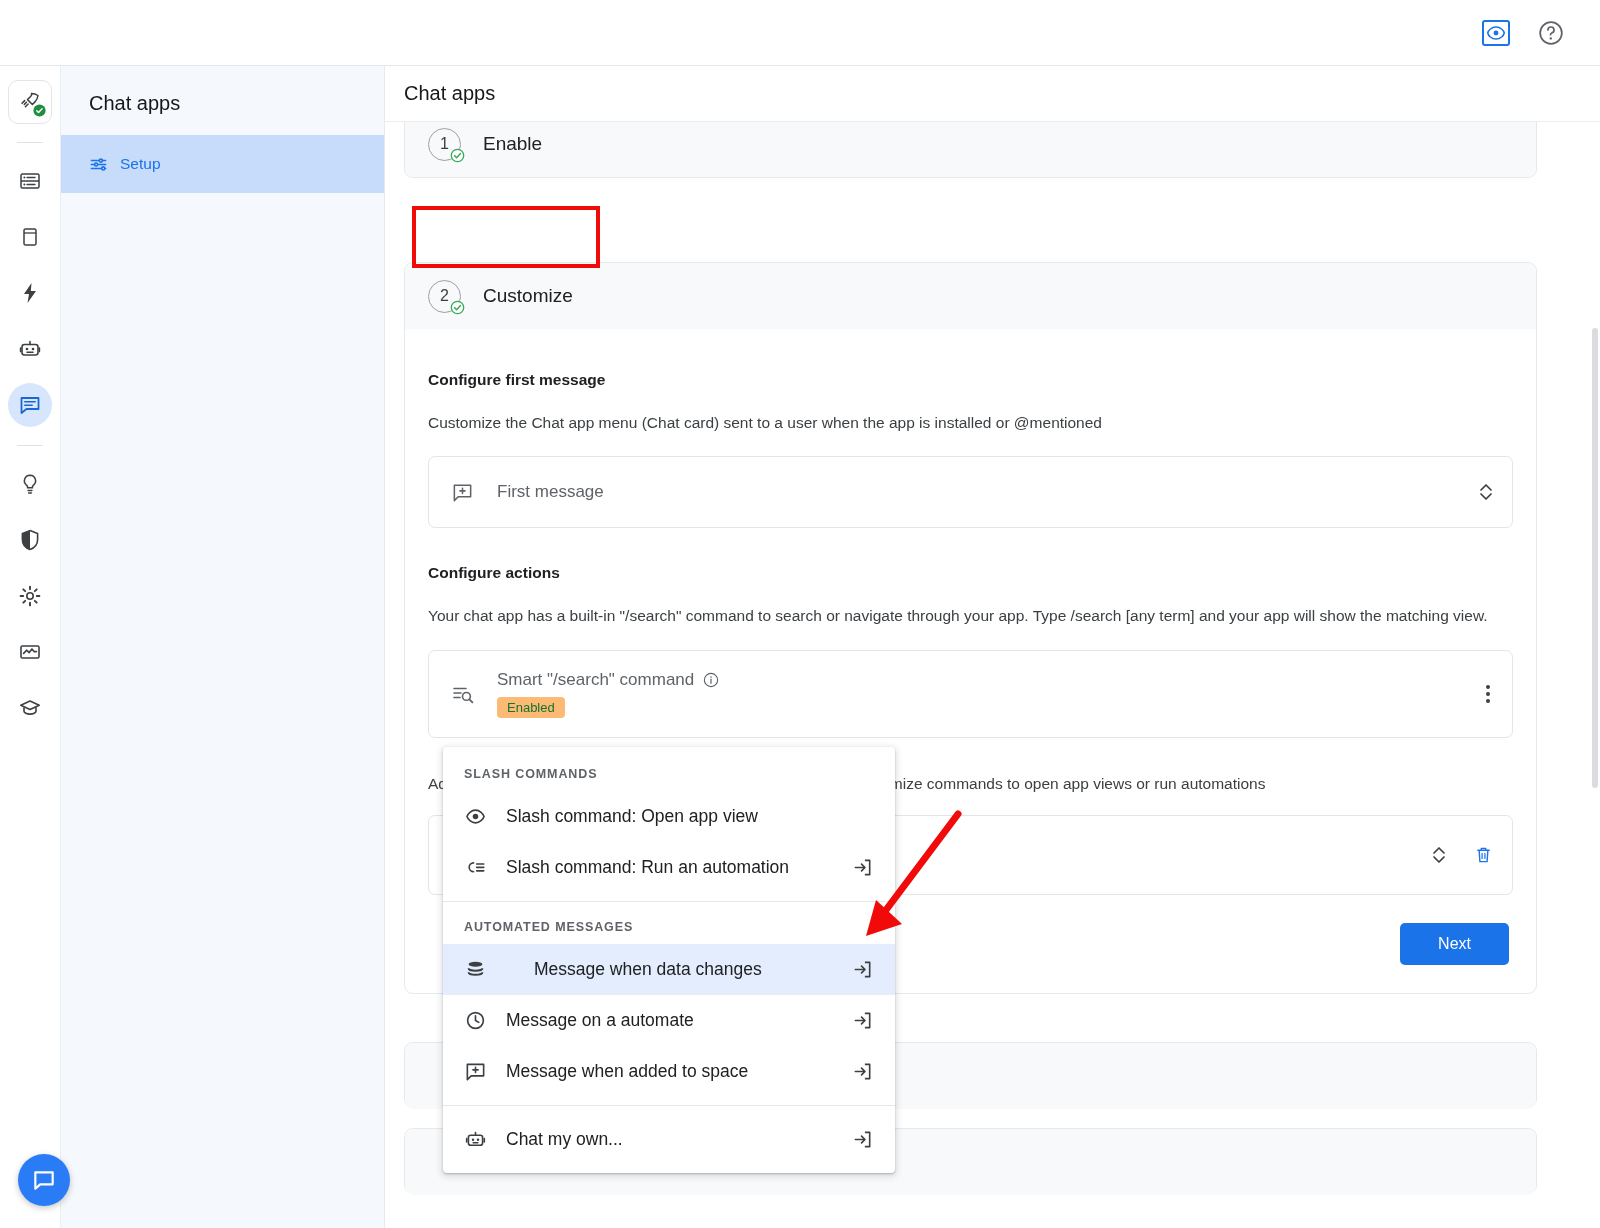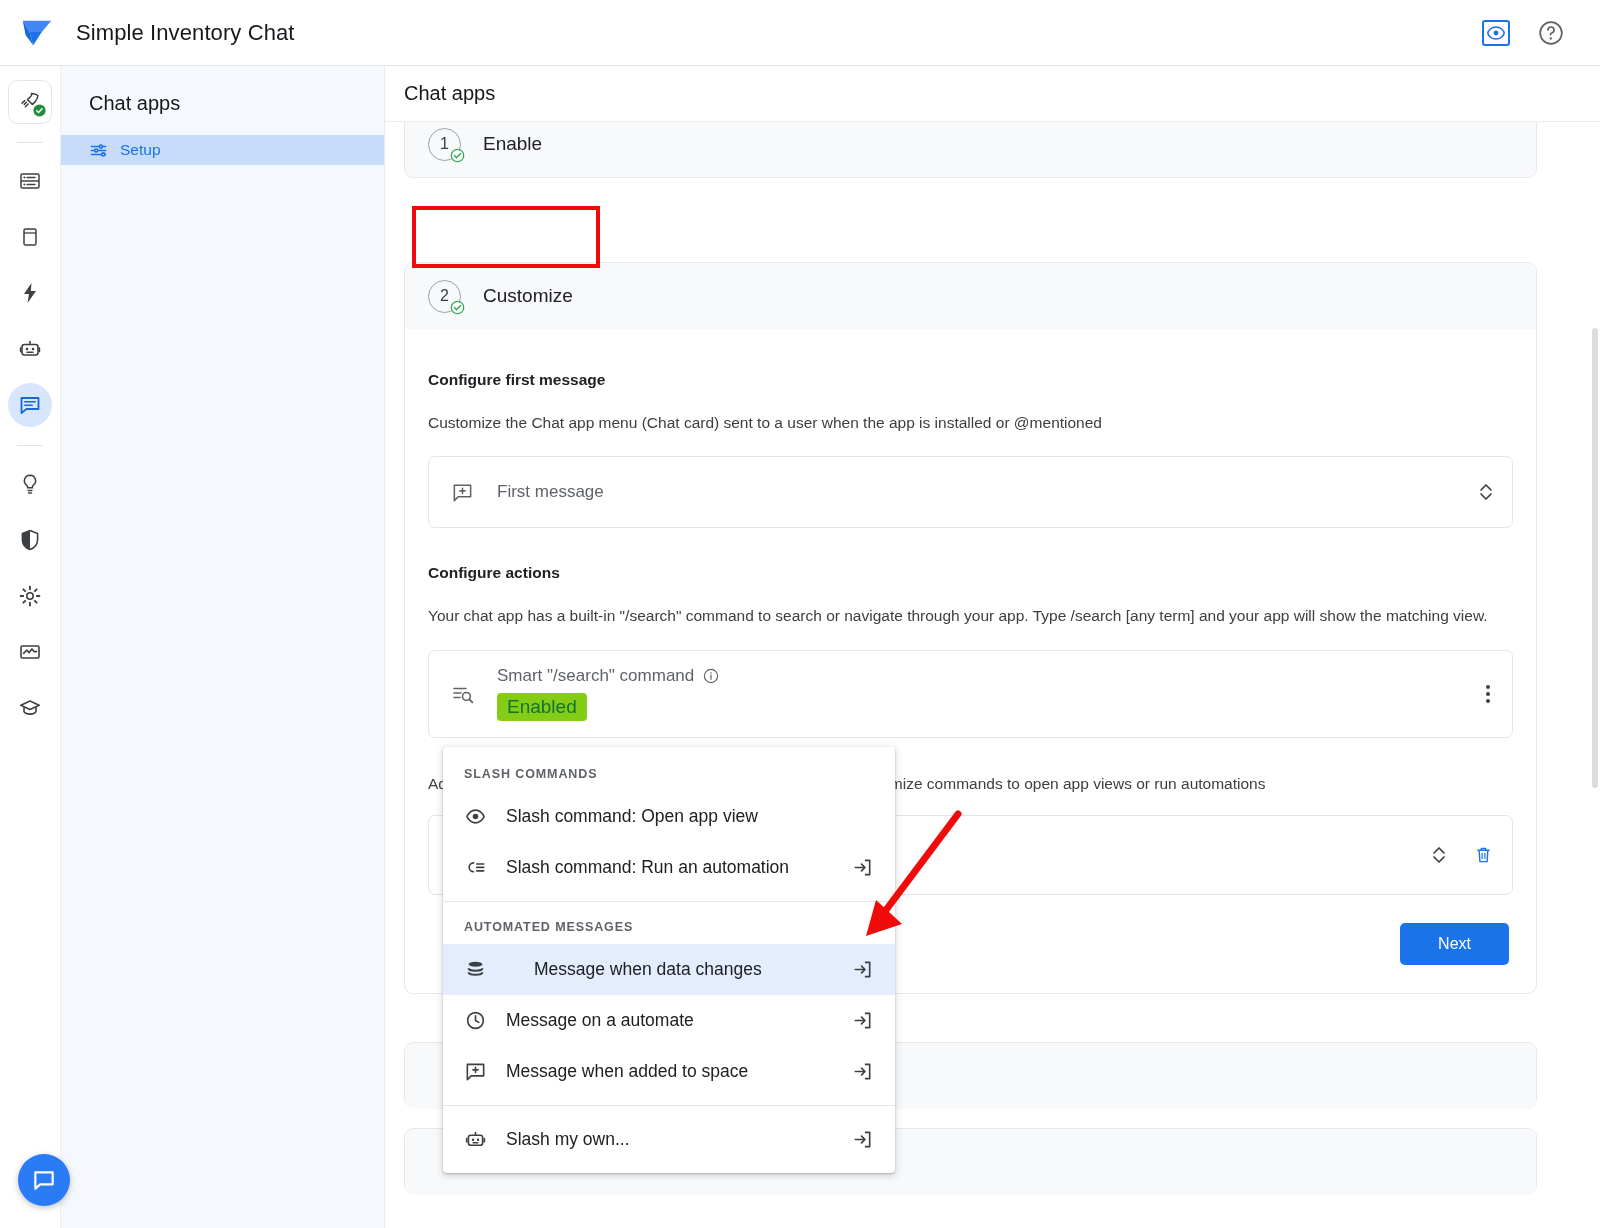--- a/index.html
+++ b/index.html
@@ -40,21 +40,21 @@
   .rail-sep { width: 26px; height: 1px; background: #e0e2e5; margin: 6px 0 16px; }
 
   
   .subnav {
     position: absolute; top: 66px; left: 61px; width: 324px; height: 1162px;
     background: #f5f8fd; border-right: 1px solid #e8eaed;
   }
   .subnav-title { padding: 26px 0 20px 28px; font-size: 20px; color: #17181c; }
   .subnav-item {
     display: flex; align-items: center; gap: 12px;
-    height: 30px; padding-left: 28px; cursor: pointer;
+    height: 58px; padding-left: 28px; cursor: pointer;
     font-size: 15.5px; color: #1a73e8;
   }
   .subnav-item.selected { background: #c7dcfb; }
 
   
   .main { position: absolute; top: 66px; left: 385px; width: 1215px; height: 1162px; background: #fff; }
   .main-header { height: 56px; display: flex; align-items: center; padding-left: 19px;
     font-size: 20px; color: #17181c; border-bottom: 1px solid #ebedef; }
   .main-body { position: relative; height: 1106px; overflow: hidden; }
 
@@ -82,22 +82,22 @@
   .section-desc { font-size: 15.5px; color: #3c4043; line-height: 1.5; margin-bottom: 22px; }
 
   .row-box {
     border: 1px solid #e3e5e8; border-radius: 7px; background: #fff;
     display: flex; align-items: center; padding: 0 18px 0 22px; min-height: 72px;
   }
   .row-icon { width: 26px; flex: none; display: flex; align-items: center; color: #5f6368; }
   .row-text { margin-left: 20px; font-size: 17px; color: #5f6368; display: flex; flex-direction: column; gap: 7px; }
   .row-title-line { display: flex; align-items: center; gap: 9px; }
   .badge {
-    display: inline-block; background: #84cc16; color: #137333;
-    font-size: 19px; padding: 3px 10px; border-radius: 4px; align-self: flex-start;
+    display: inline-block; background: #fdba74; color: #137333;
+    font-size: 13px; padding: 3px 10px; border-radius: 4px; align-self: flex-start;
   }
   .row-spacer { flex: 1; }
   .row-act { display: flex; align-items: center; gap: 26px; color: #3c4043; }
   .kebab { display: flex; flex-direction: column; gap: 3px; cursor: pointer; padding: 4px; }
   .kebab span { width: 4px; height: 4px; border-radius: 50%; background: #3c4043; }
 
   .next-row { display: flex; justify-content: flex-end; margin-top: 28px; padding-right: 4px; }
   .btn-next {
     background: #1a73e8; color: #fff; border: none; border-radius: 5px;
     font-size: 16px; padding: 12px 38px; cursor: pointer; font-family: inherit;
@@ -138,28 +138,20 @@
   }
   .scroll-track { position: absolute; right: 0; top: 56px; width: 9px; height: 1106px; background: #fff; }
   .scroll-thumb { position: absolute; right: 2px; top: 150px; width: 6px; height: 460px; background: #dadce0; border-radius: 3px; }
 </style>
 </head>
 <body>
 
 <div class="app">
 
   <div class="topbar">
-    <div class="brand">
-      <svg class="logo" viewBox="0 0 40 40">
-        <path d="M5 7 L35 7 L25 19 L12 19 Z" fill="#4285f4"></path>
-        <path d="M12 19 L25 19 L16 33 Z" fill="#1a73e8"></path>
-        <path d="M5 7 L12 19 L16 33 L8 22 Z" fill="#1967d2"></path>
-      </svg>
-      <div class="app-title">Simple Inventory Chat</div>
-    </div>
     <div class="topbar-right">
       <div class="icon-btn preview-btn">
         <svg width="18" height="14" viewBox="0 0 24 18">
           <path d="M12 1C6 1 1.7 5.5 1 9c.7 3.5 5 8 11 8s10.3-4.5 11-8c-.7-3.5-5-8-11-8z" fill="none" stroke="#1a73e8" stroke-width="2"></path>
           <circle cx="12" cy="9" r="3.2" fill="#1a73e8"></circle>
         </svg>
       </div>
       <div class="icon-btn">
         <svg width="26" height="26" viewBox="0 0 24 24">
           <circle cx="12" cy="12" r="10" fill="none" stroke="#5f6368" stroke-width="1.6"></circle>
@@ -478,21 +470,21 @@
 
     <div class="dd-item">
       <span class="dd-ico">
         <svg width="23" height="23" viewBox="0 0 24 24">
           <rect x="4.6" y="7.6" width="14.8" height="10.4" rx="2.4" fill="none" stroke="#3c4043" stroke-width="1.7"></rect>
           <circle cx="9.4" cy="12.2" r="1.3" fill="#3c4043"></circle>
             <circle cx="14.6" cy="12.2" r="1.3" fill="#3c4043"></circle>
           <path d="M9.6 15.4h4.8M12 7.6V4.8M2.8 11v3.6M21.2 11v3.6" stroke="#3c4043" stroke-width="1.7" stroke-linecap="round"></path>
         </svg>
       </span>
-      <span class="dd-label">Slash my own...</span>
+      <span class="dd-label">Chat my own...</span>
       <span class="dd-ext">
         <svg width="23" height="23" viewBox="0 0 24 24">
           <path d="M14.5 4.5h5v15h-5" fill="none" stroke="#3c4043" stroke-width="1.7" stroke-linejoin="round"></path>
           <path d="M4.5 12h10M11 8.4l3.6 3.6L11 15.6" fill="none" stroke="#3c4043" stroke-width="1.7" stroke-linecap="round" stroke-linejoin="round"></path>
         </svg>
       </span>
     </div>
   </div>
 
   <div class="annot-rect"></div>

